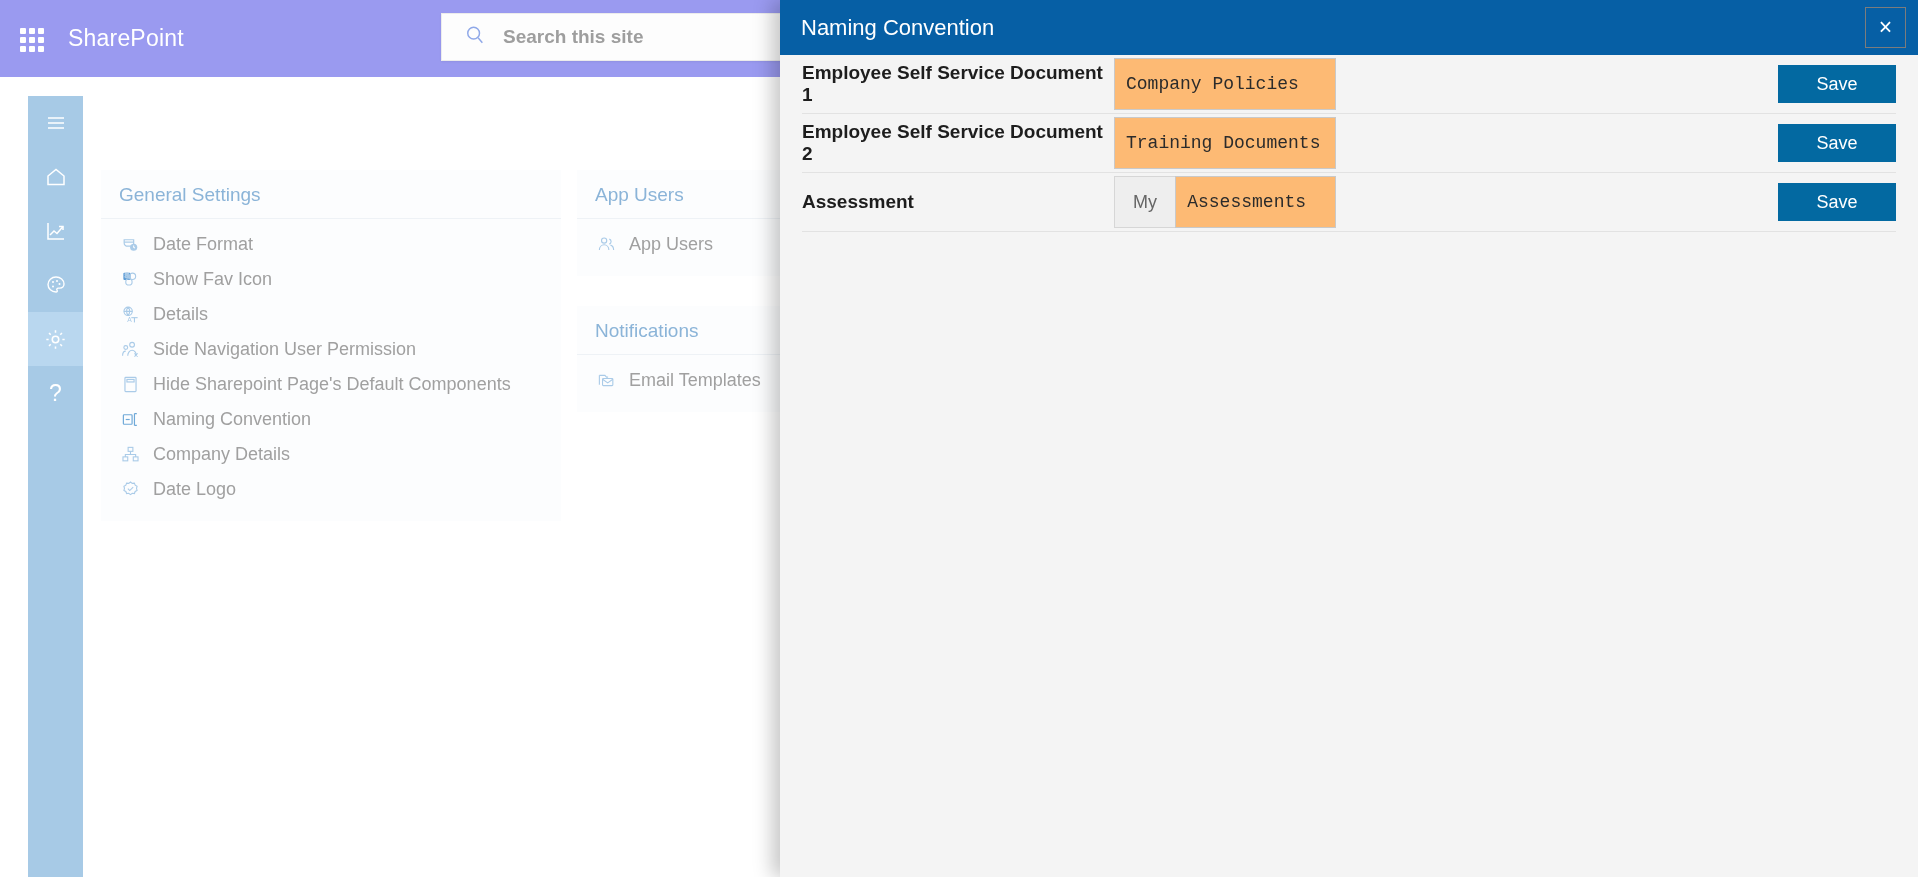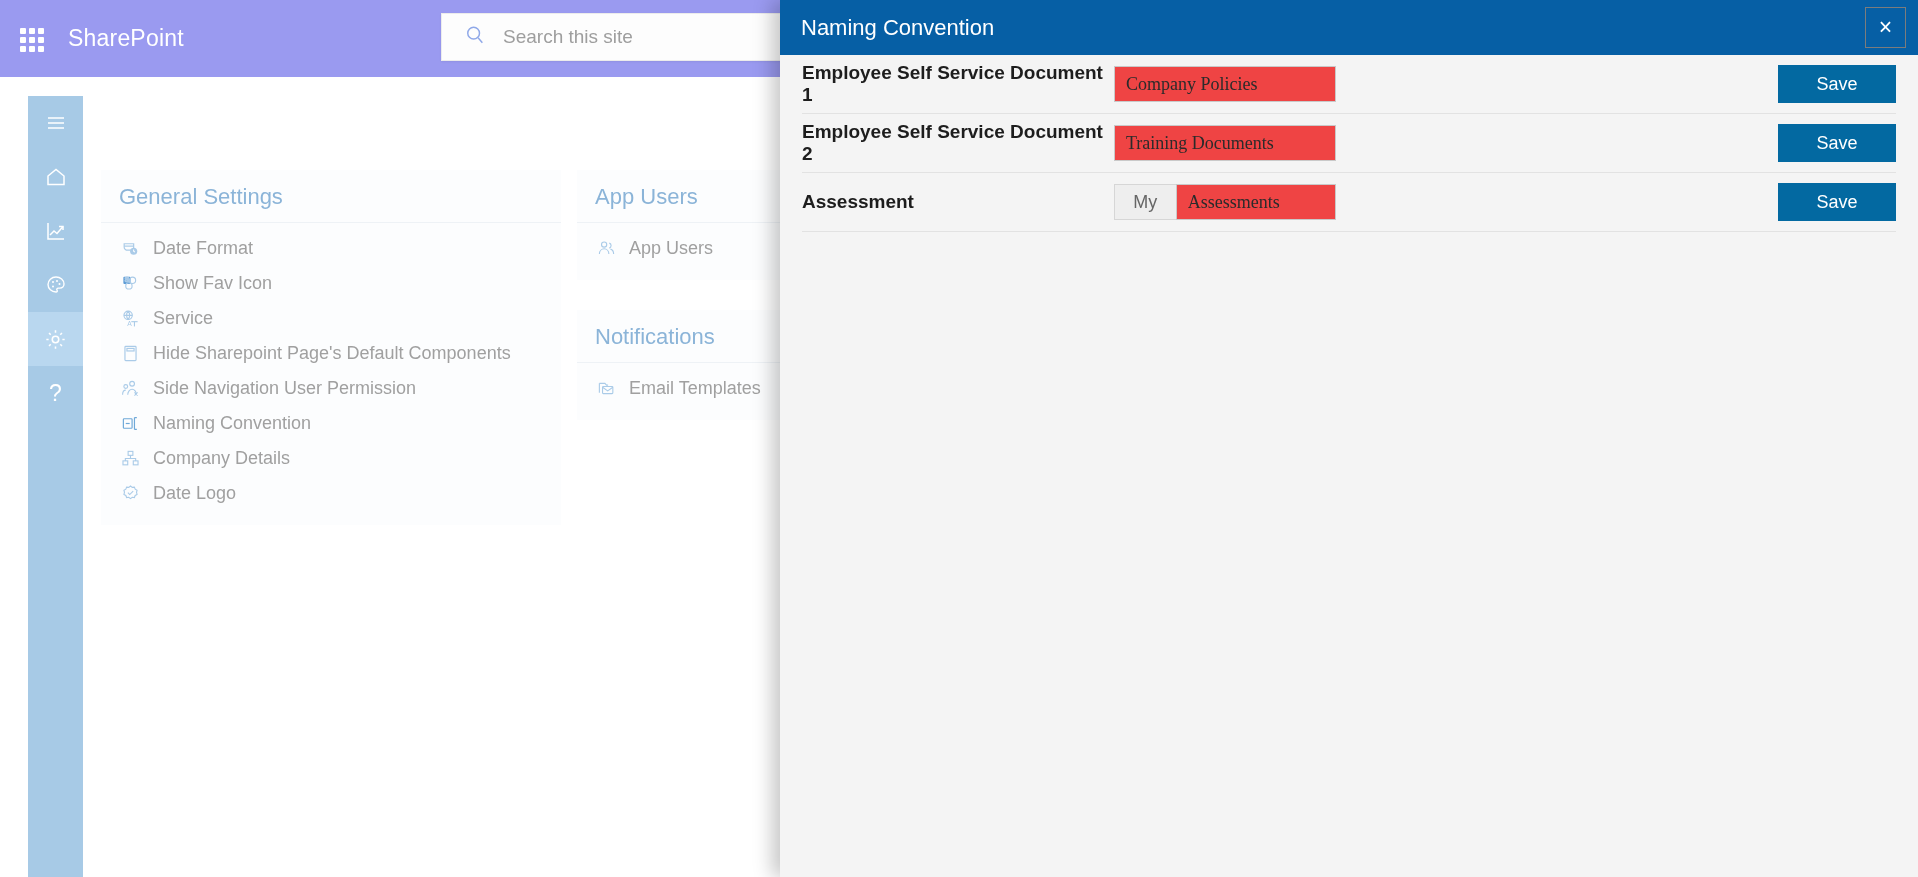--- a/index.html
+++ b/index.html
@@ -42,20 +42,21 @@
     background: #fdfdfd;
     border: 1px solid #ececec;
     display: flex; align-items: center;
     box-shadow: 0 1px 2px rgba(0,0,0,.06);
   }
   .site-search .mag { margin-left: 22px; }
   .site-search .ph {
     margin-left: 17px;
     color: #9e9e9e;
     font-size: 19px;
+    font-weight: bold;
   }
 
   
   .rail {
     position: absolute; left: 28px; top: 96px;
     width: 55px; height: 781px;
     background: #a7cae6;
   }
   .rail-item {
     width: 55px; height: 54px;
@@ -91,21 +92,21 @@
     display: flex;
     gap: 16px;
   }
   .card {
     width: 460px;
     background: #fcfdfe;
     padding: 0 0 14px 0;
   }
   .card-title {
     color: #8bb4d8;
-    font-size: 22px;
+    font-size: 19px;
     padding: 14px 0 12px 18px;
     border-bottom: 1px solid #eef2f6;
   }
   .card-list { padding-top: 8px; }
   .card-row {
     display: flex; align-items: center;
     height: 35px;
     padding-left: 18px;
     cursor: pointer;
   }
@@ -168,25 +169,25 @@
     padding: 0 23px;
     background: #eeeeee;
     border: 1px solid #d6d6d6;
     border-right: none;
     color: #666666;
     font-size: 18px;
     text-align: right;
   }
   .field {
     flex: 1 1 auto;
-    height: 36px;
+    height: 52px;
     border: 1px solid #c9c9c9;
-    background: #ef4444;
+    background: #fdba74;
     padding: 0 11px;
-    font-family: Liberation Serif, serif;
+    font-family: Liberation Mono, monospace;
     font-size: 18px;
     color: #2b2b2b;
     outline: none;
     min-width: 0;
   }
   .save-btn {
     margin-left: auto;
     width: 118px; height: 38px;
     background: #0369a1;
     border: none;
@@ -311,44 +312,44 @@
           <div class="card-row">
             <span class="ic">
               <svg width="19" height="19" viewBox="0 0 24 24" fill="none" stroke="#aacbe8" stroke-width="1.4">
                 <circle cx="9" cy="8" r="5.3"></circle>
                   <path d="M3.7 8h10.6M9 2.7c2.6 2.6 2.6 8 0 10.6M9 2.7C6.4 5.3 6.4 10.7 9 13.3"></path>
                 <text x="8" y="22" font-size="8.5" font-family="Liberation Sans, sans-serif" fill="#aacbe8" stroke="none">A</text>
                 <line x1="13" y1="16" x2="21" y2="16"></line>
                   <line x1="17" y1="16" x2="17" y2="22"></line>
               </svg>
             </span>
-            <span class="lbl">Service</span>
-          </div>
-
-          <div class="card-row">
-            <span class="ic">
-              <svg width="19" height="19" viewBox="0 0 24 24" fill="none" stroke="#aacbe8" stroke-width="1.5">
-                <rect x="5" y="3" width="14" height="18" rx="1"></rect>
-                  <rect x="7.5" y="5.6" width="9" height="3.2"></rect>
-              </svg>
-            </span>
-            <span class="lbl">Hide Sharepoint Page's Default Components</span>
+            <span class="lbl">Details</span>
           </div>
 
           <div class="card-row">
             <span class="ic">
               <svg width="19" height="19" viewBox="0 0 24 24" fill="none" stroke="#aacbe8" stroke-width="1.4">
                 <circle cx="14" cy="6" r="3"></circle>
                   <path d="M8.5 20c0-4 2.6-7 5.5-7s5.5 3 5.5 7"></path>
                 <circle cx="6" cy="9.5" r="2.4"></circle>
                   <path d="M2 20c0-3.4 1.8-6 4-6"></path>
                 <path d="M17 17l4 4M21 17l-4 4" stroke-width="1.3"></path>
               </svg>
             </span>
             <span class="lbl">Side Navigation User Permission</span>
+          </div>
+
+          <div class="card-row">
+            <span class="ic">
+              <svg width="19" height="19" viewBox="0 0 24 24" fill="none" stroke="#aacbe8" stroke-width="1.5">
+                <rect x="5" y="3" width="14" height="18" rx="1"></rect>
+                  <rect x="7.5" y="5.6" width="9" height="3.2"></rect>
+              </svg>
+            </span>
+            <span class="lbl">Hide Sharepoint Page's Default Components</span>
           </div>
 
           <div class="card-row">
             <span class="ic">
               <svg width="19" height="19" viewBox="0 0 24 24" fill="none" stroke="#6fa9d8" stroke-width="1.5">
                 <rect x="3" y="6" width="11" height="12" rx="1"></rect>
                   <line x1="6" y1="12" x2="11" y2="12"></line>
                 <path d="M17 4.5v15M17 4.5h3M17 19.5h3"></path>
               </svg>
             </span>

